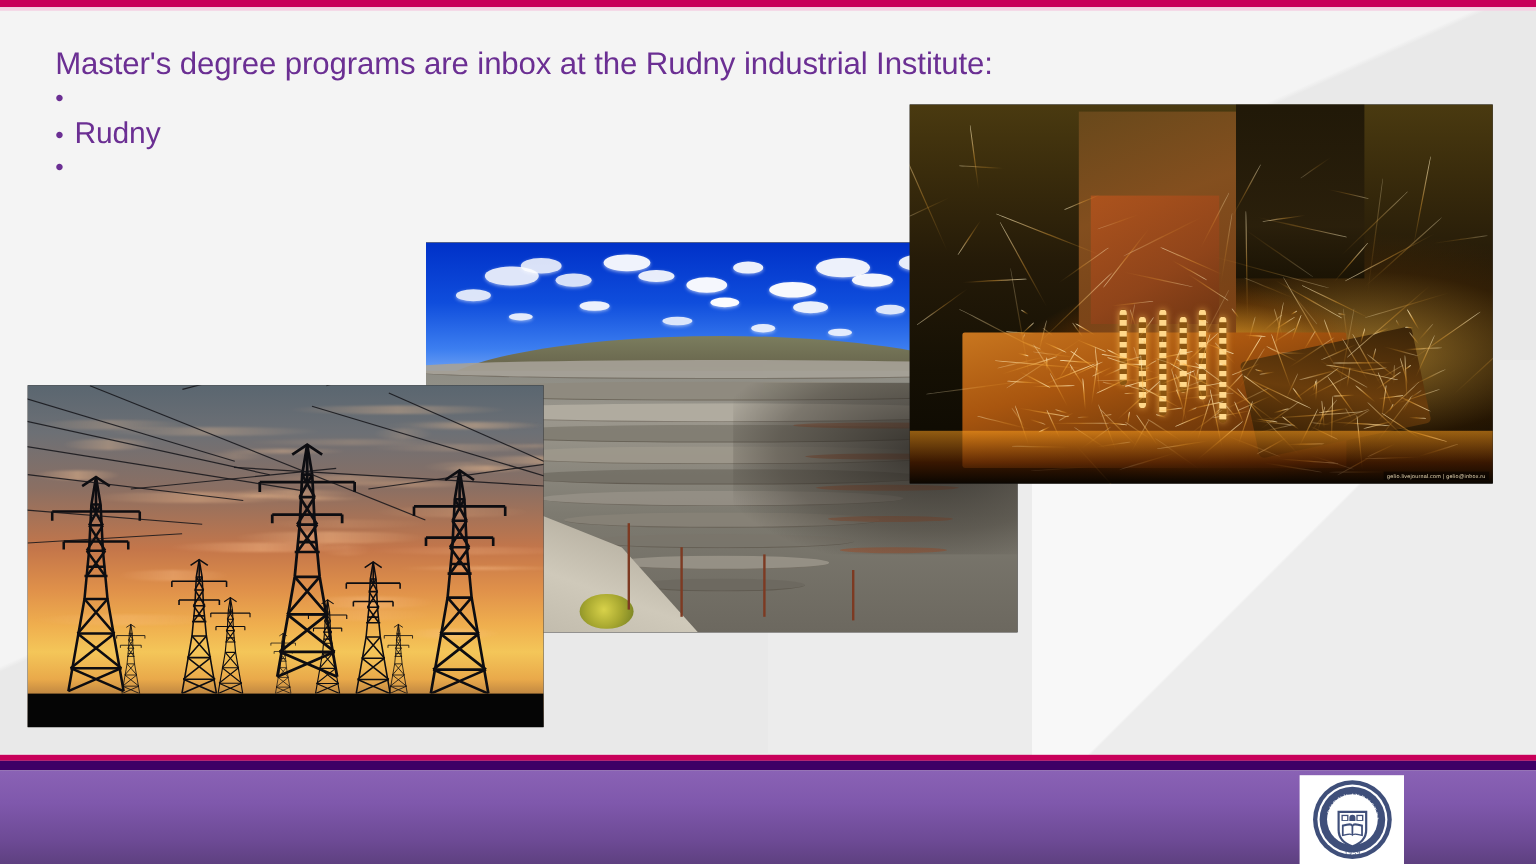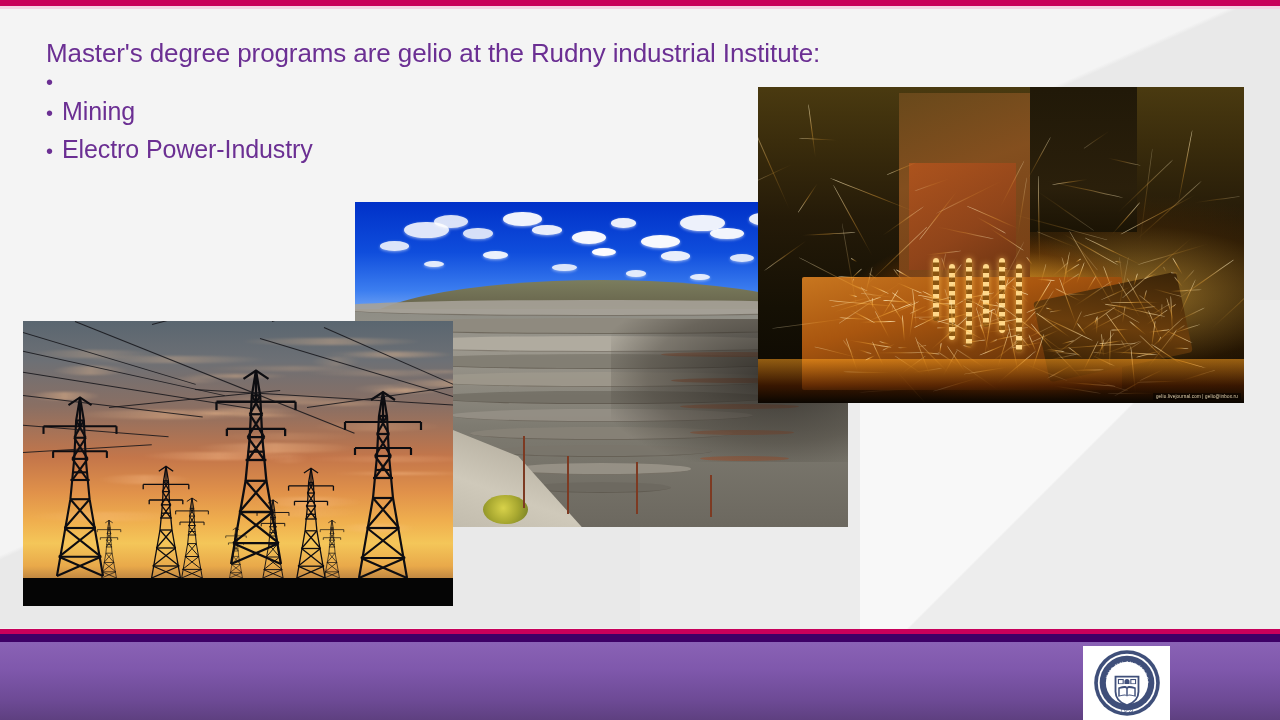--- a/index.html
+++ b/index.html
@@ -243,32 +243,31 @@
 
   <div class="facet facet-d"></div>
   <div class="facet facet-a"></div>
   <div class="facet facet-b"></div>
   <div class="facet facet-c"></div>
 
   <div class="bar-top-magenta"></div>
   <div class="bar-top-pink"></div>
 
   <div class="text-block">
-    <div class="slide-title">Master's degree programs are gelio at the Rudny industrial Institute:</div>
+    <div class="slide-title">Master's degree programs are inbox at the Rudny industrial Institute:</div>
     <ul class="bullet-list">
       <li class="bullet-item">
         <span class="bullet-dot">•</span>
       </li>
       <li class="bullet-item">
         <span class="bullet-dot">•</span>
-        <span>Mining</span>
+        <span>Rudny</span>
       </li>
       <li class="bullet-item">
         <span class="bullet-dot">•</span>
-        <span>Electro Power-Industry</span>
       </li>
     </ul>
   </div>
 
   <div class="photo" id="photo-metallurgy">
     <div class="met-bg"></div>
     <div class="met-col"></div>
     <div class="met-panel"></div>
     <div class="met-panel2"></div>
     <div class="met-block"></div>

